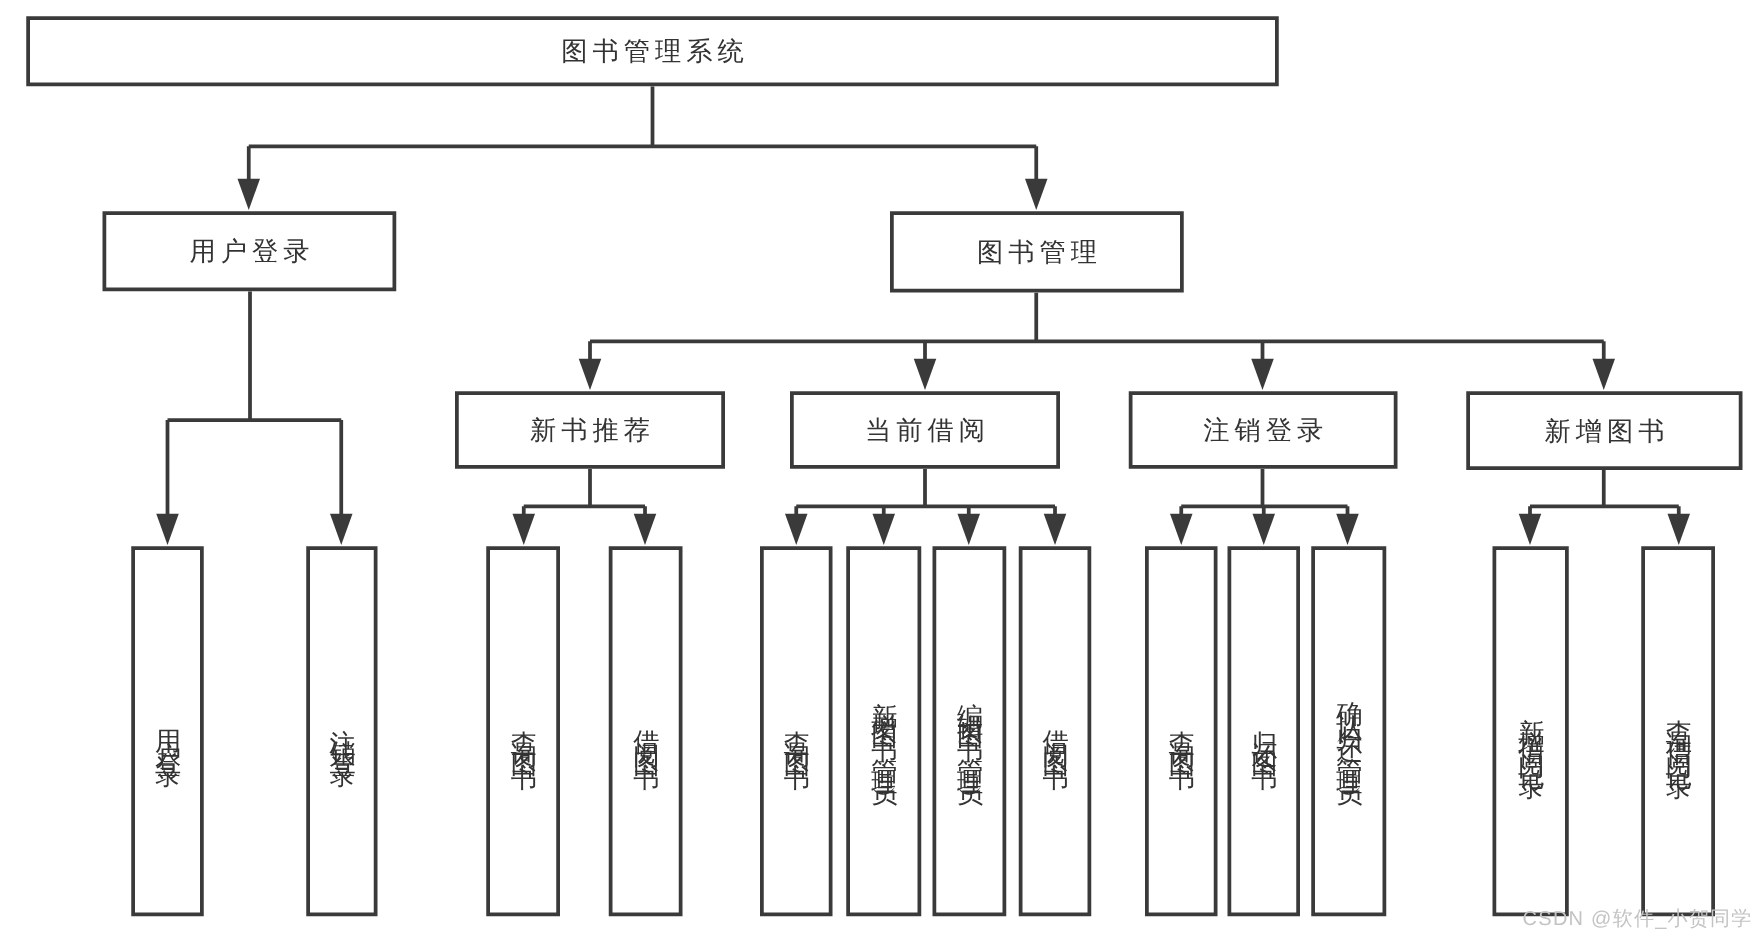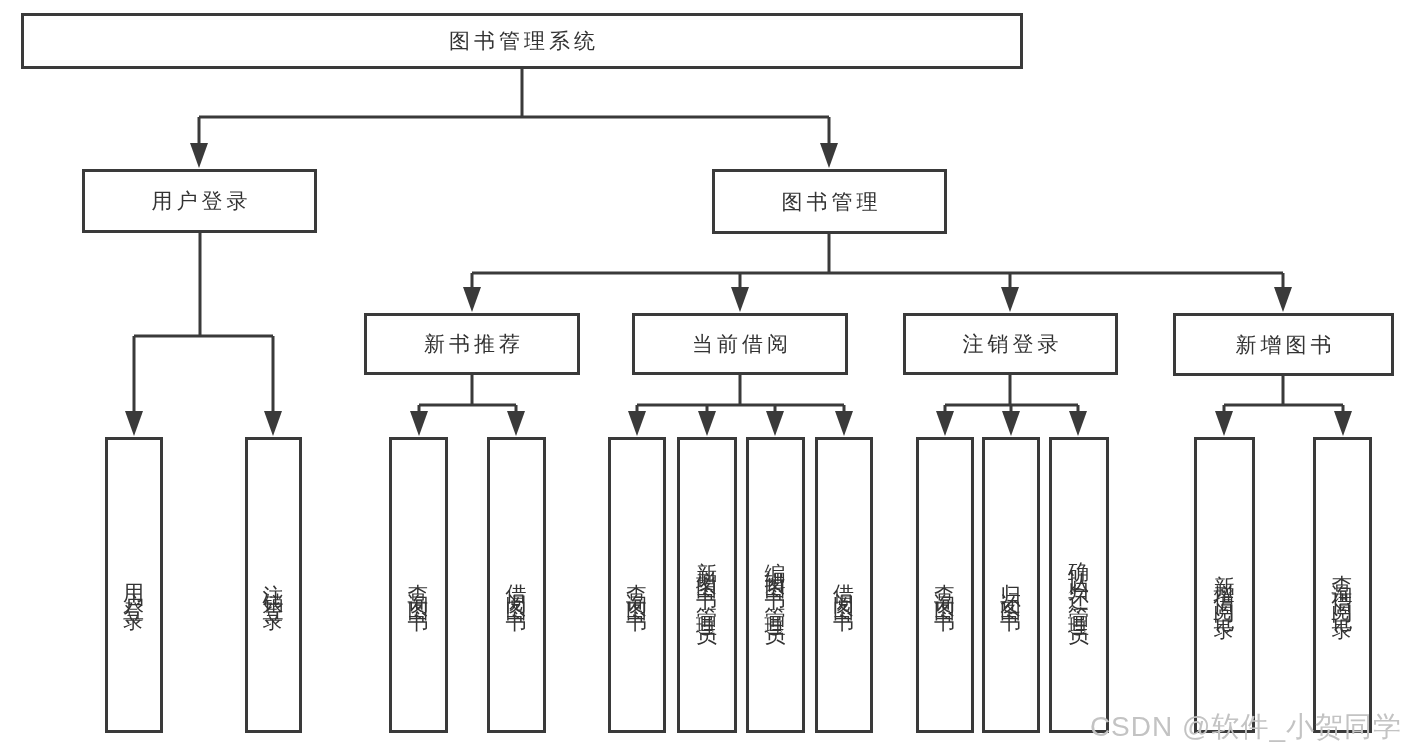--- a/index.html
+++ b/index.html
@@ -48,21 +48,21 @@
     writing-mode: vertical-rl;
     text-orientation: mixed;
     letter-spacing: 9px;
     line-height: 1;
     white-space: nowrap;
   }
   .watermark {
     position: absolute;
     right: 3px;
     bottom: 1px;
-    font-size: 28px;
+    font-size: 16px;
     color: var(--watermark);
     letter-spacing: 1px;
     white-space: nowrap;
     z-index: 5;
   }
 </style>
 </head>
 <body>
 
 <div class="stage">

